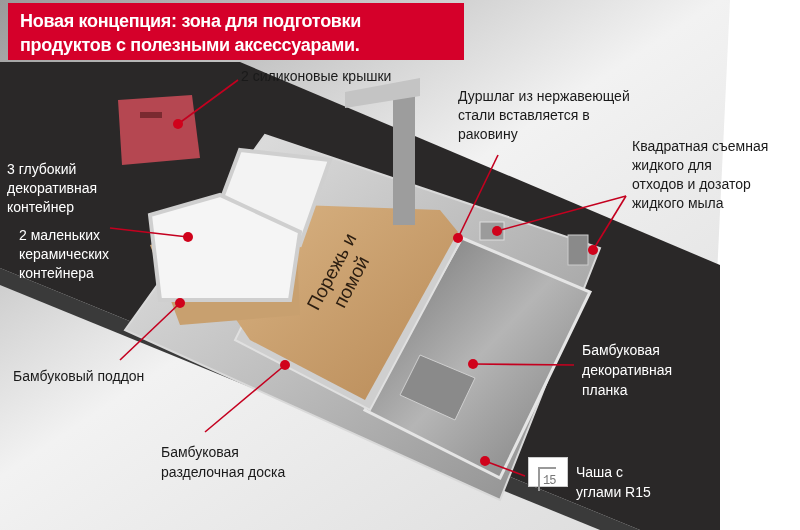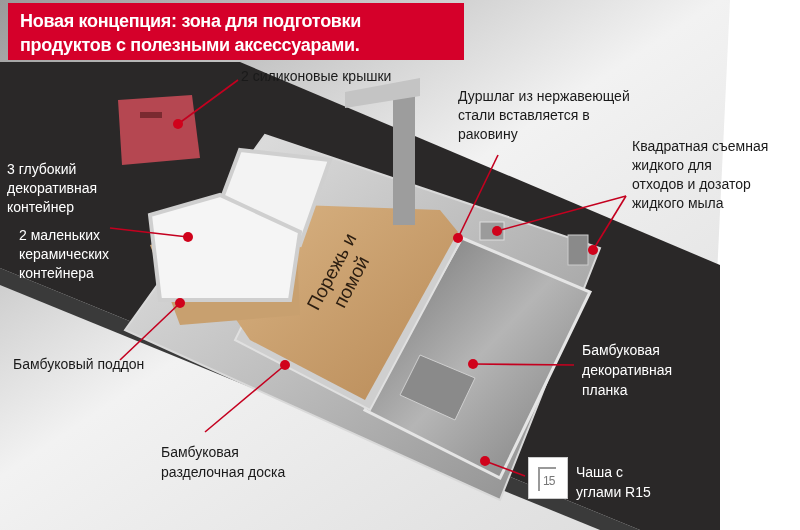--- a/index.html
+++ b/index.html
@@ -5,21 +5,21 @@
   html,body{margin:0;padding:0;}
   body{width:800px;height:530px;overflow:hidden;background:#ffffff;position:relative;font-family:"Liberation Sans",sans-serif;}
   .stage{position:absolute;left:0;top:0;width:800px;height:530px;overflow:hidden;background:#d946ef;}
   .title-bar{position:absolute;left:8px;top:3px;width:456px;height:57px;background:#d5002a;color:#fff;padding:6px 12px;box-sizing:border-box;width:456px;}
   .title-bar{width:456px}
   .title-text{font-size:18px;font-weight:bold;line-height:24px;letter-spacing:-0.3px;}
   svg.scene{position:absolute;left:0;top:0;}
   .label{position:absolute;font-size:14px;line-height:17px;color:#1a1a1a;white-space:nowrap;}
   .label.light{color:#ffffff;}
   .board-text{position:absolute;left:300px;top:255px;transform:rotate(-62deg);transform-origin:center;font-size:19px;line-height:22px;color:#2b1d10;text-align:center;}
-  .r15-box{position:absolute;left:528px;top:457px;width:40px;height:42px;background:#fff;border:1px solid #ccc;box-sizing:border-box;}
+  .r15-box{position:absolute;left:528px;top:457px;width:40px;height:30px;background:#fff;border:1px solid #ccc;box-sizing:border-box;font-family:Liberation Mono, monospace;}
   .r15-box .glyph{position:absolute;left:9px;top:9px;width:16px;height:22px;border-left:2px solid #999;border-top:2px solid #999;}
   .r15-box .txt{position:absolute;left:14px;top:16px;font-size:12px;color:#777;letter-spacing:-1px;}
 </style>
 </head>
 <body>
 
 <div class="stage">
 
   <svg class="scene" width="800" height="530" viewBox="0 0 800 530">
     <defs>
@@ -115,21 +115,21 @@
     <div>декоративная</div>
     <div>контейнер</div>
   </div>
 
   <div class="label light" style="left:7px;top:226px;line-height:19px;margin-left:12px;">
     <div>2 маленьких</div>
     <div>керамических</div>
     <div>контейнера</div>
   </div>
 
-  <div class="label" style="left:13px;top:356px;">Бамбуковый поддон</div>
+  <div class="label" style="left:13px;top:368px;">Бамбуковый поддон</div>
 
   <div class="label" style="left:114px;top:442px;line-height:20px;margin-left:47px;">
     <div>Бамбуковая</div>
     <div>разделочная доска</div>
   </div>
 
   <div class="label" style="left:458px;top:87px;line-height:19px;">
     <div>Дуршлаг из нержавеющей</div>
     <div>стали вставляется в</div>
     <div>раковину</div>

